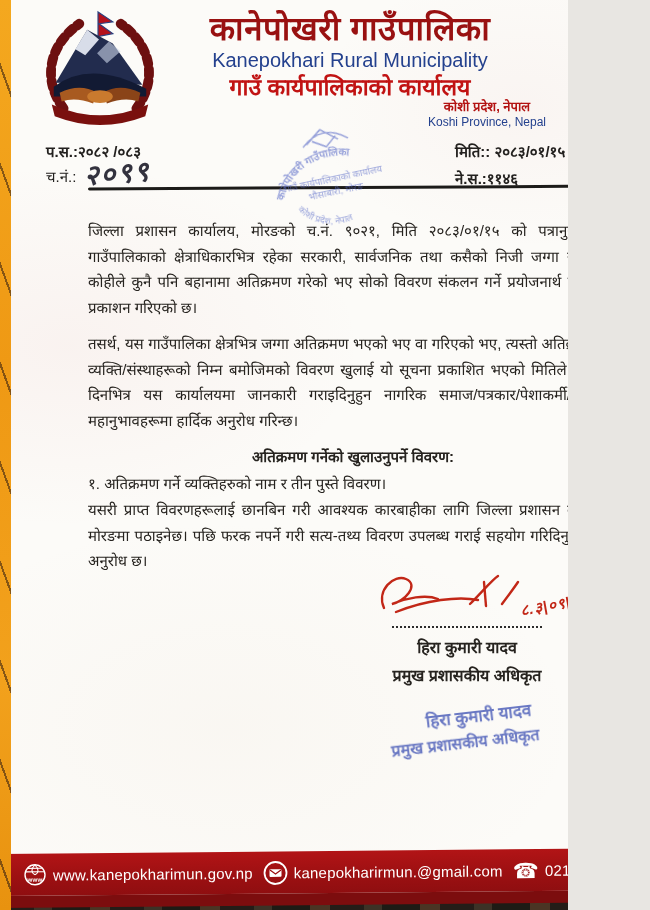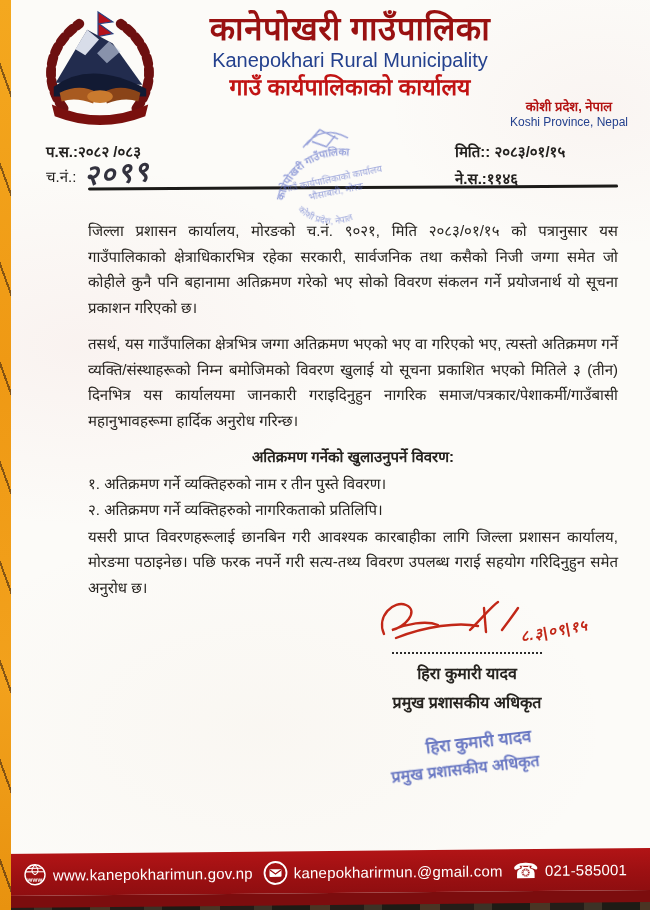--- a/index.html
+++ b/index.html
@@ -2,21 +2,21 @@
 <html><head>
 <meta charset="utf-8">
 <style>
   html,body{margin:0;padding:0;}
   body{
     width:650px;height:910px;overflow:hidden;
     background:#e8e6e2;
     font-family:"Liberation Sans","DejaVu Sans",sans-serif;
   }
   .stage{
-    position:relative;width:650px;height:910px;overflow:hidden;
+    position:relative;width:568px;height:910px;overflow:hidden;
     background:
       radial-gradient(420px 260px at 12% 38%, rgba(214,130,130,.07), transparent 70%),
       radial-gradient(300px 200px at 92% 12%, rgba(210,140,140,.06), transparent 70%),
       radial-gradient(500px 300px at 40% 80%, rgba(205,170,130,.05), transparent 70%),
       #fcfbf8;
   }
   
   .left-strip{
     position:absolute;left:0;top:0;width:11px;height:910px;z-index:6;
     background:
@@ -151,21 +151,20 @@
     </g>
   </svg>
 
   <div class="rule"></div>
 
   <main class="content">
     <div class="para">जिल्ला प्रशासन कार्यालय, मोरङको च.नं. ९०२१, मिति २०८३/०१/१५ को पत्रानुसार यस गाउँपालिकाको क्षेत्राधिकारभित्र रहेका सरकारी, सार्वजनिक तथा कसैको निजी जग्गा समेत जो कोहीले कुनै पनि बहानामा अतिक्रमण गरेको भए सोको विवरण संकलन गर्ने प्रयोजनार्थ यो सूचना प्रकाशन गरिएको छ।</div>
     <div class="para">तसर्थ, यस गाउँपालिका क्षेत्रभित्र जग्गा अतिक्रमण भएको भए वा गरिएको भए, त्यस्तो अतिक्रमण गर्ने व्यक्ति/संस्थाहरूको निम्न बमोजिमको विवरण खुलाई यो सूचना प्रकाशित भएको मितिले ३ (तीन) दिनभित्र यस कार्यालयमा जानकारी गराइदिनुहुन नागरिक समाज/पत्रकार/पेशाकर्मी/गाउँबासी महानुभावहरूमा हार्दिक अनुरोध गरिन्छ।</div>
     <div class="d-head">अतिक्रमण गर्नेको खुलाउनुपर्ने विवरण:</div>
     <div class="d-item">१. अतिक्रमण गर्ने व्यक्तिहरुको नाम र तीन पुस्ते विवरण।</div>
-    <div class="d-item">२. अतिक्रमण गर्ने व्यक्तिहरुको नागरिकताको प्रतिलिपि।</div>
     <div class="para last">यसरी प्राप्त विवरणहरूलाई छानबिन गरी आवश्यक कारबाहीका लागि जिल्ला प्रशासन कार्यालय, मोरङमा पठाइनेछ। पछि फरक नपर्ने गरी सत्य-तथ्य विवरण उपलब्ध गराई सहयोग गरिदिनुहुन समेत अनुरोध छ।</div>
 
     <div class="sig-block">
       <div class="sig-draw">
         <svg class="sig-svg" viewBox="0 0 150 52">
           <g stroke="#c22717" stroke-width="2.4" fill="none" stroke-linecap="round">
             <path d="M10,38 C2,20 20,4 32,9 C46,15 30,32 18,34 C32,28 52,24 64,29"></path>
             <path d="M22,42 C52,30 84,26 104,30"></path>
             <path d="M96,34 C108,22 118,10 124,6"></path>
             <path d="M112,36 L110,12"></path>

